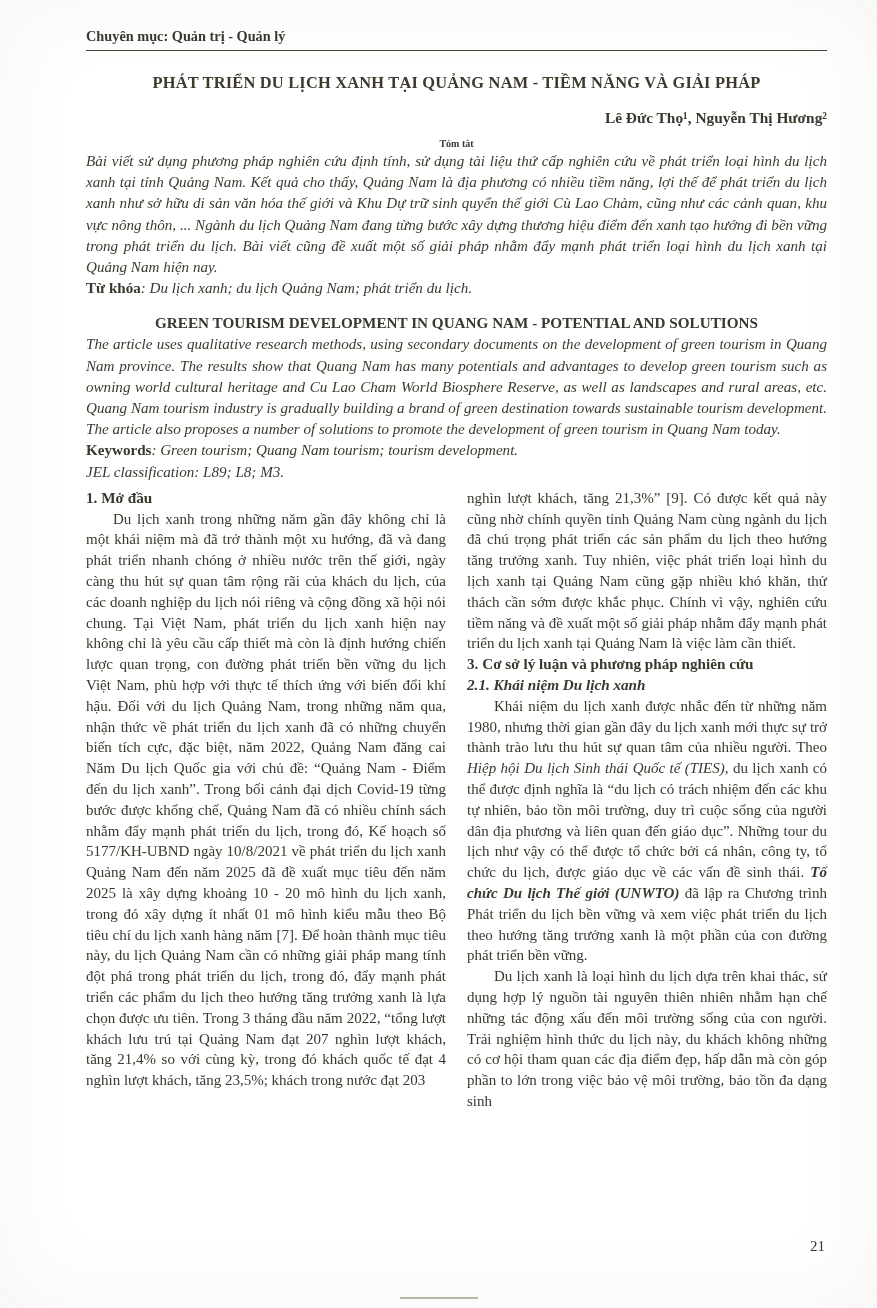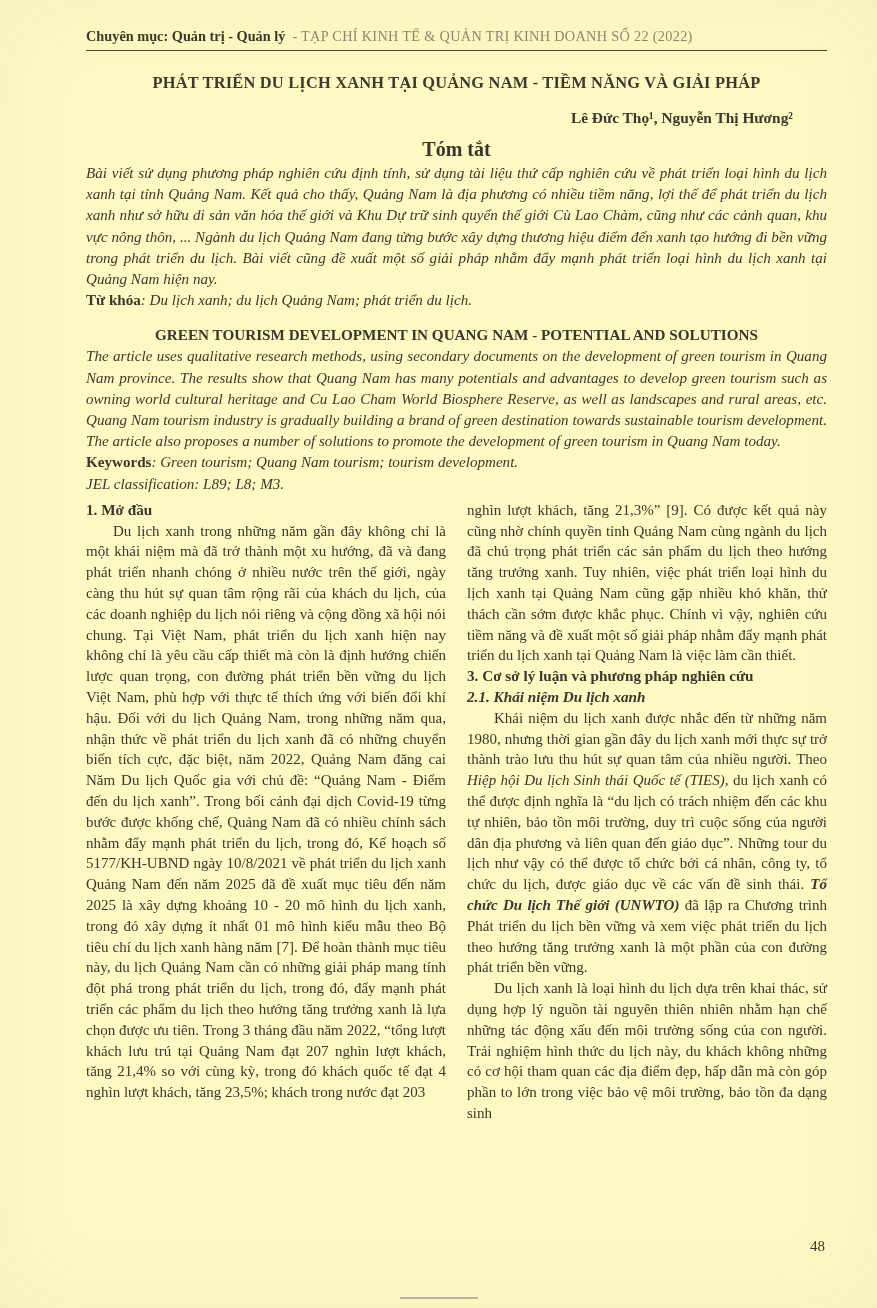--- a/index.html
+++ b/index.html
@@ -4,44 +4,44 @@
 <style>
   * { margin:0; padding:0; box-sizing:border-box; }
   html, body { width:877px; }
   body {
     font-family:"Liberation Serif","DejaVu Serif",serif;
     background:#efede6;
   }
   .page {
     position:relative;
     width:877px; height:1308px;
-    background:#fef9c3;
+    background:#ffffff;
     color:#3a372c;
     padding:28px 50px 0 86px;
     box-shadow: inset 0 0 90px rgba(70,58,25,.05);
     overflow:hidden;
   }
   .header {
     display:flex; align-items:baseline; gap:7px;
     border-bottom:1.6px solid #46422f;
     padding-bottom:5px;
     font-size:14.3px; white-space:nowrap;
   }
   .hdr-strong { font-weight:bold; color:#3a372c; }
   .hdr-light  { color:#8a8672; letter-spacing:.3px; }
   .title {
     margin-top:22px; text-align:center;
     font-size:16.4px; font-weight:bold; color:#3d3a2d;
     letter-spacing:.2px;
   }
   .authors {
-    margin-top:16px; margin-right:34px;
+    margin-top:16px; 
     text-align:right; font-weight:bold; font-size:15.4px;
   }
-  .center-h { margin-top:11px; text-align:center; font-weight:bold; font-size:20px; }
+  .center-h { margin-top:11px; text-align:center; font-weight:bold; font-size:10px; }
   .abstract {
     margin-top:2px; font-style:italic; text-align:justify;
     font-size:15.1px; line-height:21.2px; color:#3c392c;
   }
   .kw-line { font-size:15.1px; line-height:21.2px; }
   .kw-label { font-weight:bold; font-style:normal; }
   .kw-line i { font-style:italic; }
   .en-title { margin-top:15px; text-align:center; font-weight:bold; font-size:15.2px; }
   .jel { font-style:italic; font-size:15.1px; line-height:21.2px; }
   .columns { display:flex; gap:21px; margin-top:5px; }
@@ -58,21 +58,20 @@
     bottom:9px; width:78px; height:2px; background:#bab6a7;
   }
 </style>
 </head>
 <body>
 
 <div class="page">
 
   <div class="header">
     <span class="hdr-strong">Chuyên mục: Quản trị - Quản lý</span>
-    <span class="hdr-light">- TẠP CHÍ KINH TẾ &amp; QUẢN TRỊ KINH DOANH SỐ 22 (2022)</span>
   </div>
 
   <h1 class="title">PHÁT TRIỂN DU LỊCH XANH TẠI QUẢNG NAM - TIỀM NĂNG VÀ GIẢI PHÁP</h1>
 
   <div class="authors">Lê Đức Thọ¹, Nguyễn Thị Hương²</div>
 
   <div class="center-h">Tóm tắt</div>
   <p class="abstract">Bài viết sử dụng phương pháp nghiên cứu định tính, sử dụng tài liệu thứ cấp nghiên cứu về phát triển loại hình du lịch xanh tại tỉnh Quảng Nam. Kết quả cho thấy, Quảng Nam là địa phương có nhiều tiềm năng, lợi thế để phát triển du lịch xanh như sở hữu di sản văn hóa thế giới và Khu Dự trữ sinh quyển thế giới Cù Lao Chàm, cũng như các cảnh quan, khu vực nông thôn, ... Ngành du lịch Quảng Nam đang từng bước xây dựng thương hiệu điểm đến xanh tạo hướng đi bền vững trong phát triển du lịch. Bài viết cũng đề xuất một số giải pháp nhằm đẩy mạnh phát triển loại hình du lịch xanh tại Quảng Nam hiện nay.</p>
   <p class="kw-line"><b class="kw-label">Từ khóa</b><i>: Du lịch xanh; du lịch Quảng Nam; phát triển du lịch.</i></p>
 
@@ -91,16 +90,16 @@
     <div class="col">
       <p class="par">nghìn lượt khách, tăng 21,3%” [9]. Có được kết quả này cũng nhờ chính quyền tỉnh Quảng Nam cùng ngành du lịch đã chú trọng phát triển các sản phẩm du lịch theo hướng tăng trưởng xanh. Tuy nhiên, việc phát triển loại hình du lịch xanh tại Quảng Nam cũng gặp nhiều khó khăn, thử thách cần sớm được khắc phục. Chính vì vậy, nghiên cứu tiềm năng và đề xuất một số giải pháp nhằm đẩy mạnh phát triển du lịch xanh tại Quảng Nam là việc làm cần thiết.</p>
       <div class="sec-h">3. Cơ sở lý luận và phương pháp nghiên cứu</div>
       <div class="sec-h italic">2.1. Khái niệm Du lịch xanh</div>
       <p class="par indent"><span>Khái niệm du lịch xanh được nhắc đến từ những năm 1980, nhưng thời gian gần đây du lịch xanh mới thực sự trở thành trào lưu thu hút sự quan tâm của nhiều người. Theo </span><i>Hiệp hội Du lịch Sinh thái Quốc tế (TIES)</i><span>, du lịch xanh có thể được định nghĩa là “du lịch có trách nhiệm đến các khu tự nhiên, bảo tồn môi trường, duy trì cuộc sống của người dân địa phương và liên quan đến giáo dục”. Những tour du lịch như vậy có thể được tổ chức bởi cá nhân, công ty, tổ chức du lịch, được giáo dục về các vấn đề sinh thái. </span><i class="bold">Tổ chức Du lịch Thế giới (UNWTO)</i><span> đã lập ra Chương trình Phát triển du lịch bền vững và xem việc phát triển du lịch theo hướng tăng trưởng xanh là một phần của con đường phát triển bền vững.</span></p>
       <p class="par indent">Du lịch xanh là loại hình du lịch dựa trên khai thác, sử dụng hợp lý nguồn tài nguyên thiên nhiên nhằm hạn chế những tác động xấu đến môi trường sống của con người. Trải nghiệm hình thức du lịch này, du khách không những có cơ hội tham quan các địa điểm đẹp, hấp dẫn mà còn góp phần to lớn trong việc bảo vệ môi trường, bảo tồn đa dạng sinh</p>
     </div>
 
   </div>
 
-  <div class="page-number">48</div>
+  <div class="page-number">21</div>
   <div class="footer-mark"></div>
 
 </div>
 
 </body></html>

